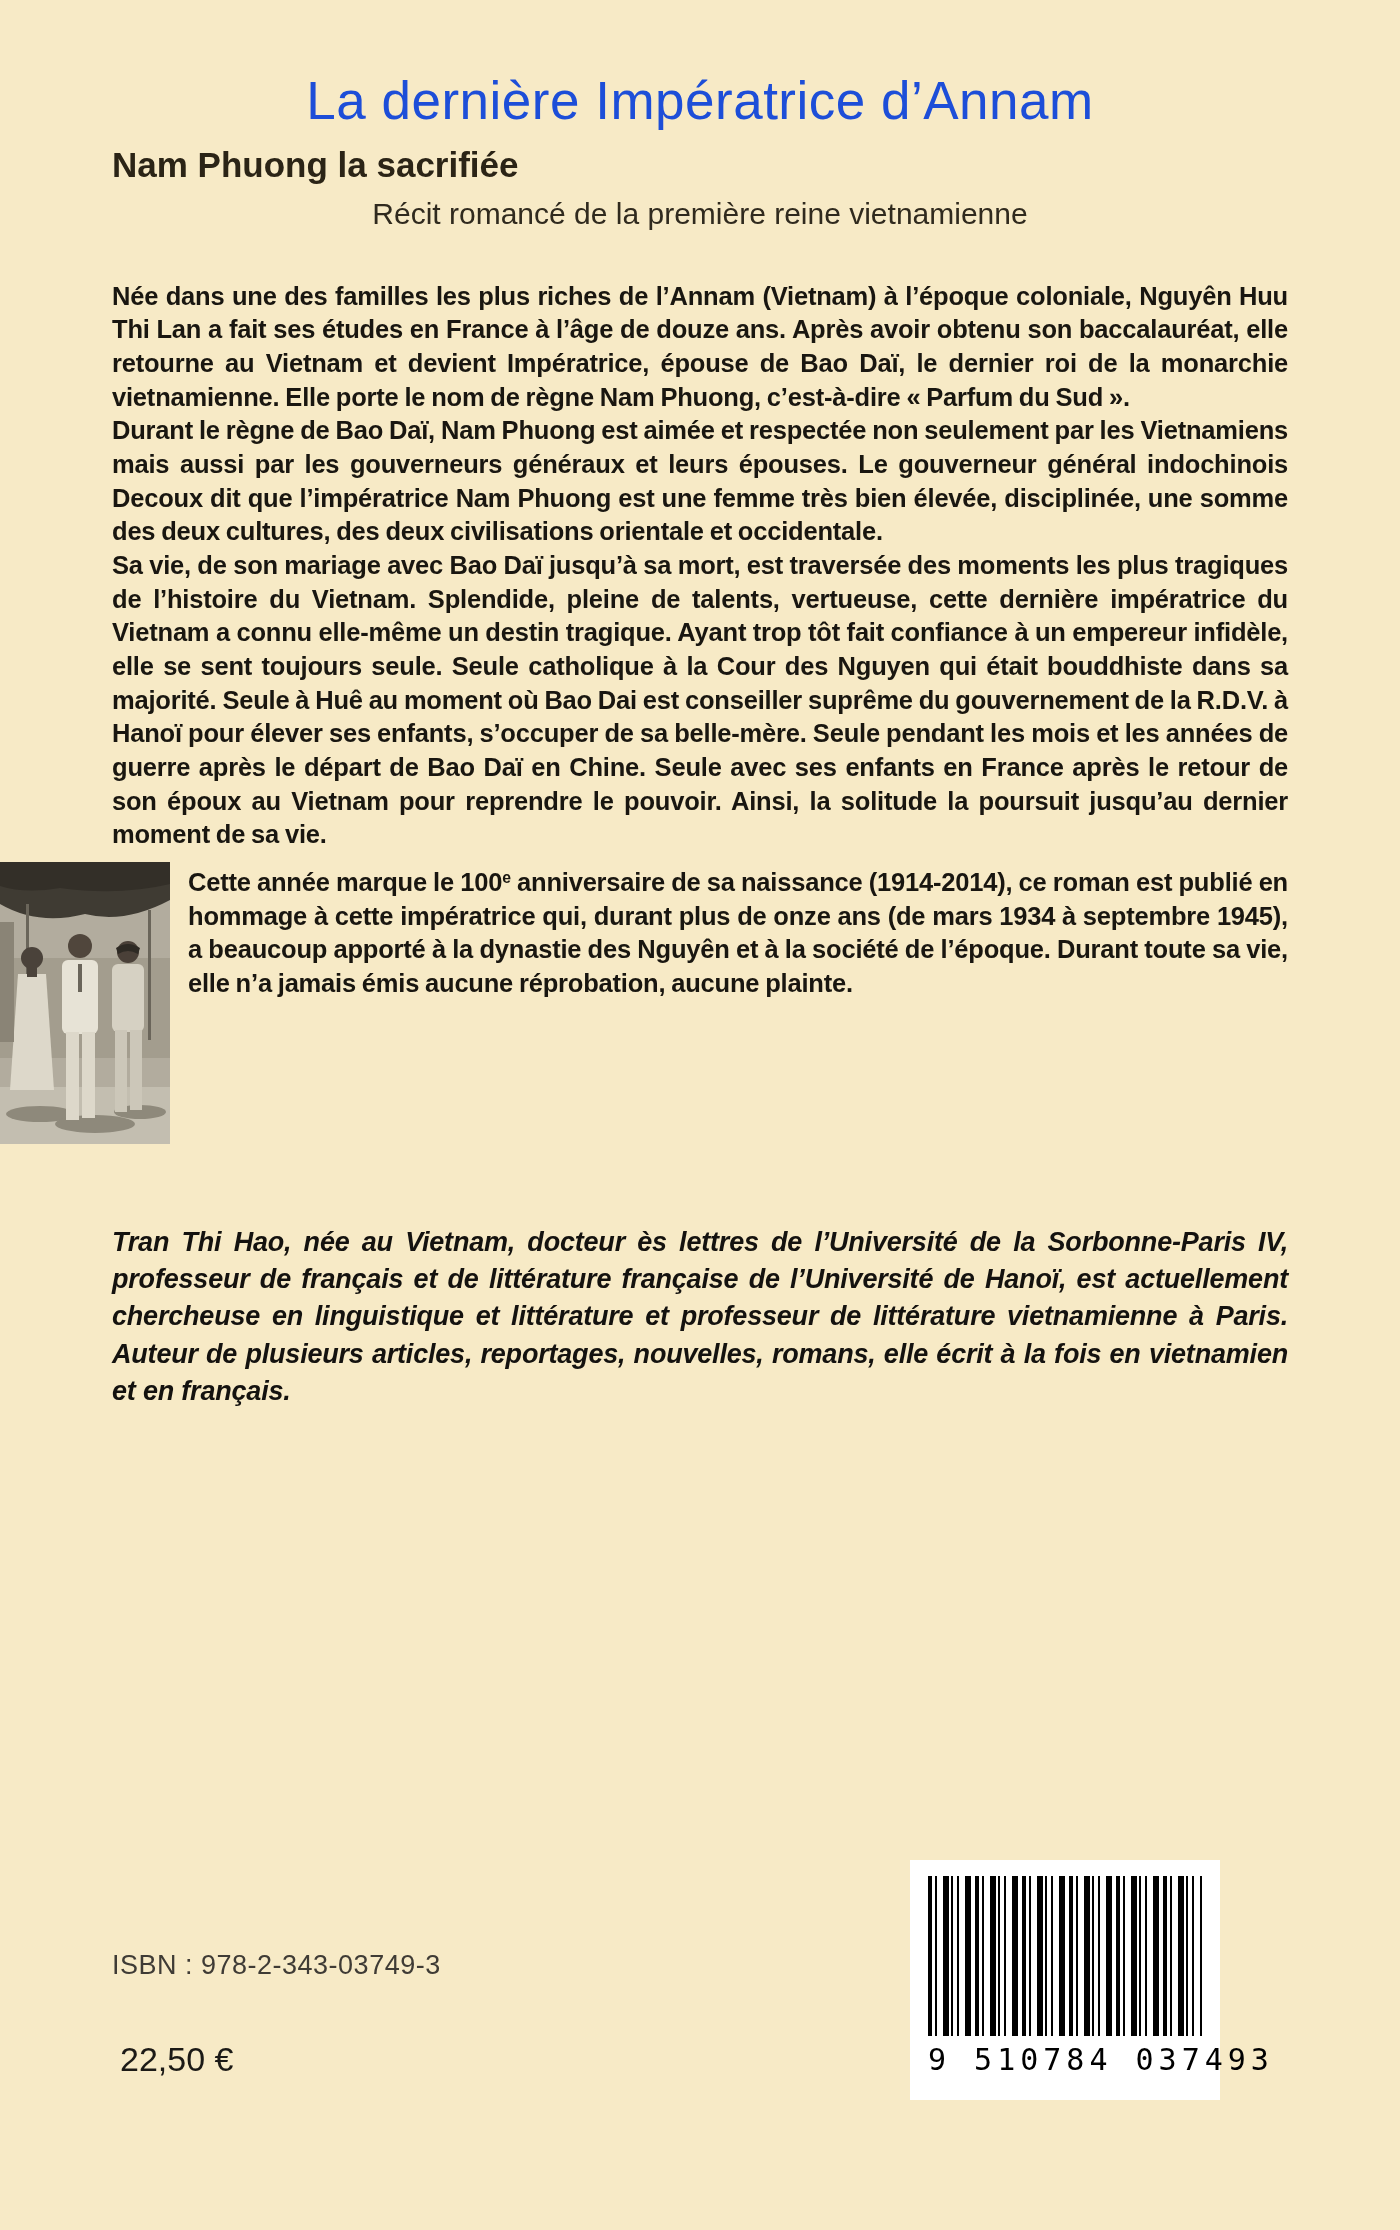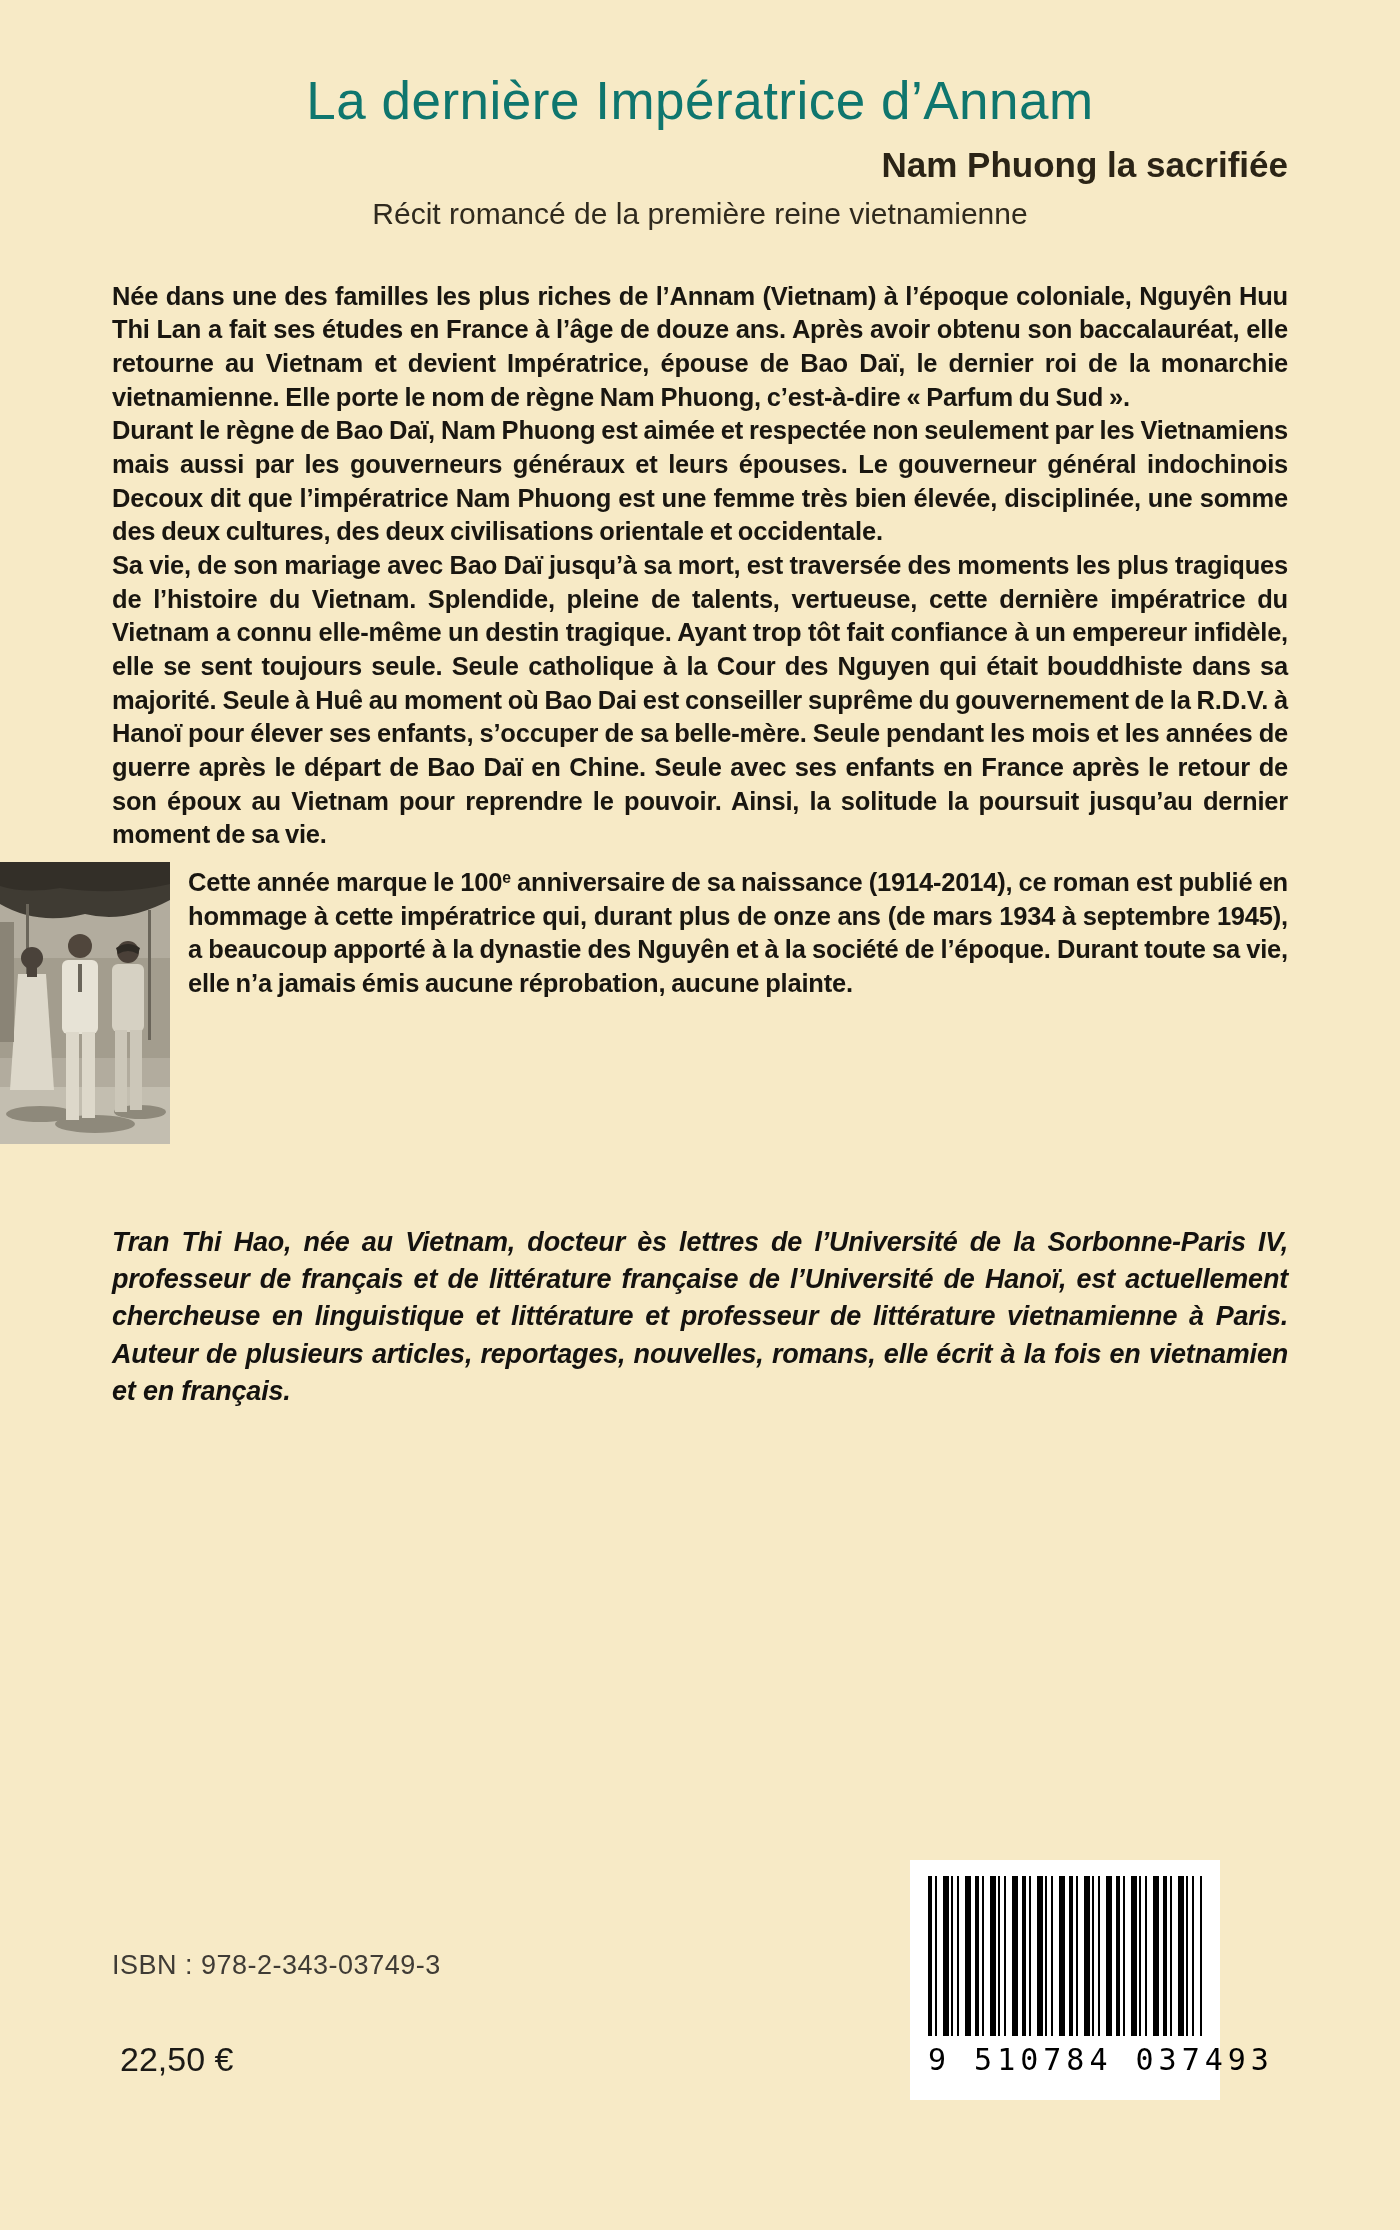--- a/index.html
+++ b/index.html
@@ -11,29 +11,29 @@
     background: #f7eac6;
     font-family: "Liberation Sans", sans-serif;
     overflow: hidden;
   }
   .content { padding: 72px 112px 0 112px; }
 
   
   .title {
     margin: 0;
     text-align: center;
-    color: #0f766e;
+    color: #1d4ed8;
     font-size: 53px;
     font-weight: 400;
     letter-spacing: 0.5px;
     line-height: 1.1;
   }
   .subtitle {
     margin: 16px 0 0 0;
-    text-align: right;
+    text-align: left;
     color: #2b2416;
     font-size: 35px;
     font-weight: 700;
     line-height: 1.1;
   }
   .tagline {
     margin: 12px 0 18px 0;
     text-align: center;
     color: #302a1e;
     font-size: 30px;

